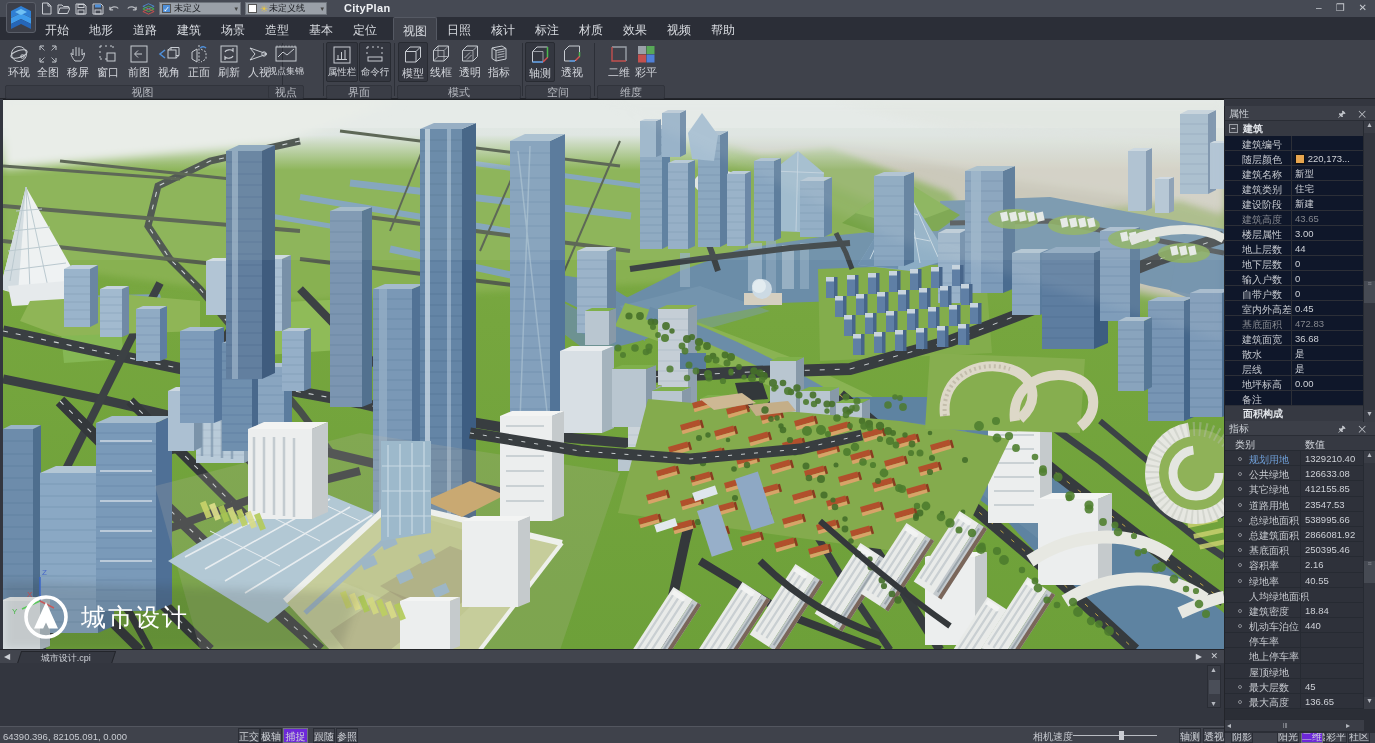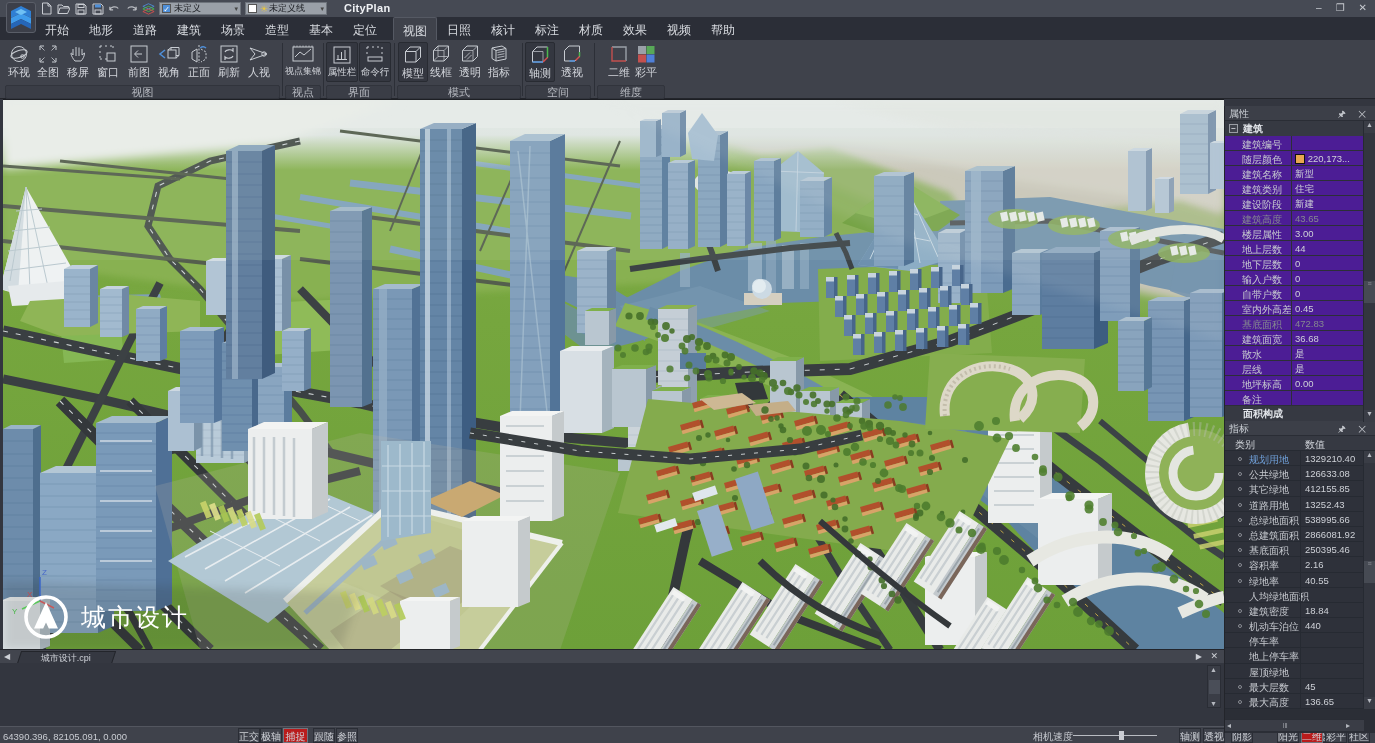--- a/index.html
+++ b/index.html
@@ -50,35 +50,35 @@
 
 #cmdarea { position:absolute; left:0; top:663px; width:1224px; height:63px; background:#33363f; }
 #cmdbox { position:absolute; left:2px; top:2px; width:1203px; height:43px; background:#3a3d46; border:1px solid #4b4e58; border-right-color:#2a2d35; border-bottom-color:#2a2d35; color:#d6d9de; font-size:8.5px; font-family:"Liberation Sans",sans-serif; padding:2px 4px; line-height:9.3px; }
 #cmdscroll { position:absolute; right:3px; top:2px; width:14px; height:43px; background:#3a3d46; border:1px solid #2a2d35; }
 #cmdinput { position:absolute; left:2px; top:48px; width:1203px; height:14px; color:#d6d9de; font-size:10px; padding:2px 4px;margin-top:12px; }
 
 
 #statusbar { position:absolute; left:0; top:726px; width:1375px; height:17px; background:#3f424b; border-top:1px solid #53565f; font-size:10px; color:#c9ccd2; }
 #coords { position:absolute; left:3px; top:4px; font-size:9.5px; }
 .sbtn { position:absolute; top:1px; height:15px; width:22px; text-align:center; padding-top:1px; font-size:10px; color:#cfd2d8; border:1px solid #2a2d35; background:#3f424b; }
-.sbtn.on { background:#b91c1c; border-color:#71757f; }
+.sbtn.on { background:#6d28d9; border-color:#71757f; }
 
 
 #rightpanel { position:absolute; left:1224px; top:99px; width:151px; height:627px; background:#33363f; border-left:1px solid #23252b;margin-top:7px; }
 .phead { position:relative; height:15px; background:#3c3f48; color:#ccd0d6; font-size:10px; padding:1px 4px; border-bottom:1px solid #2a2d35; }
 .phead .pico { position:absolute; right:4px; top:1px; font-size:9px; color:#c2c5cb; letter-spacing:5px; }
 .sect { position:relative; height:15px; background:#363942; color:#e2e5ea; font-weight:bold; font-size:10px; padding:1px 4px 0 18px; }
 .sect .minus { position:absolute; left:4px; top:3px; width:9px; height:9px; border:1px solid #9a9da4; color:#c9ccd2; font-size:8px; line-height:7px; text-align:center; background:#3f424b; }
 .prow { position:relative; height:15.2px; border-bottom:1px solid #2c2f37; font-size:10px; color:#c6c9cf; }
 .prow .pl { position:absolute; left:17px; top:2px; }
 .prow .pv { position:absolute; left:70px; top:2px; color:#ced1d7; }
 .prow .pdiv { position:absolute; left:66px; top:0; width:1px; height:15px; background:#2c2f37; }
 #rightpanel { font-size:10px; background:#2b2e36; }
 #proprows { position:relative; width:139px; }
-.prow { height:15px; background:#4c1d95;padding-left:32px; }
+.prow { height:15px; background:#0f172a;padding-left:32px; }
 .prow .pl, .prow .pv { font-size:9.5px; }
 .prow .pl { font-size:10px; }
 .irow { position:relative; height:15.2px; background:#2e313a; border-bottom:1px solid #262a32; }
 .il { position:absolute; left:24px; top:2px; }
 .iv { position:absolute; left:80px; top:2px; color:#ced1d7; font-size:9.5px; }
 .idiv { position:absolute; left:75px; top:0; width:1px; height:15px; background:#262a32; }
 .ibul { position:absolute; left:13px; top:6px; width:4px; height:4px; border:1px solid #8a8d94; border-radius:50%; }
 .thead { position:relative; height:15px; background:#363942; border-bottom:1px solid #262a32; color:#cdd0d6; padding-top:2px; }
 .hscroll { position:absolute; left:0; top:613px; width:139px; height:12px; background:#3a3d46; border-top:1px solid #2a2d35; color:#b6b9c0; font-size:8px; }
 #proprows .prow, #indrows .irow { width:139px; }
@@ -257,21 +257,21 @@
             <svg width="22" height="20" viewBox="0 0 22 20" fill="none" stroke="#c8ccd2">
               <path d="M2 4 L19 10 L2 16 L7 10 Z"></path>
               <circle cx="16" cy="10" r="2.2"></circle>
             </svg>
           </div>
           <div class="rlb">人视</div>
         </div>
       <div class="glabel">视图</div>
     </div>
     <div class="rsep" style="left:282px;"></div>
-    <div class="rgroup" style="left:284px;width:38px;">
+    <div class="rgroup" style="left:267px;width:38px;">
       <div class="rbtn" style="left:1px;width:36px;">
           <div class="ric">
             <svg width="24" height="20" viewBox="0 0 24 20" fill="none" stroke="#c8ccd2">
               <rect x="2" y="3" width="20" height="14"></rect>
               <path d="M3 3 v-1.5 M6 3 v-1.5 M9 3 v-1.5 M12 3 v-1.5 M15 3 v-1.5 M18 3 v-1.5 M21 3 v-1.5" stroke-width="0.8"></path>
               <path d="M4 13 L9 8 L13 11 L20 5"></path>
             </svg>
           </div>
           <div class="rlb" style="font-size:9px;">视点集锦</div>
         </div>
@@ -1573,21 +1573,21 @@
       <div class="irow">
           <span class="ibul"></span>
           <span class="il" style="color:#c6c9cf">其它绿地</span>
           <span class="idiv"></span>
           <span class="iv">412155.85</span>
         </div>
       <div class="irow">
           <span class="ibul"></span>
           <span class="il" style="color:#c6c9cf">道路用地</span>
           <span class="idiv"></span>
-          <span class="iv">13252.43</span>
+          <span class="iv">23547.53</span>
         </div>
       <div class="irow">
           <span class="ibul"></span>
           <span class="il" style="color:#c6c9cf">总绿地面积</span>
           <span class="idiv"></span>
           <span class="iv">538995.66</span>
         </div>
       <div class="irow">
           <span class="ibul"></span>
           <span class="il" style="color:#c6c9cf">总建筑面积</span>

